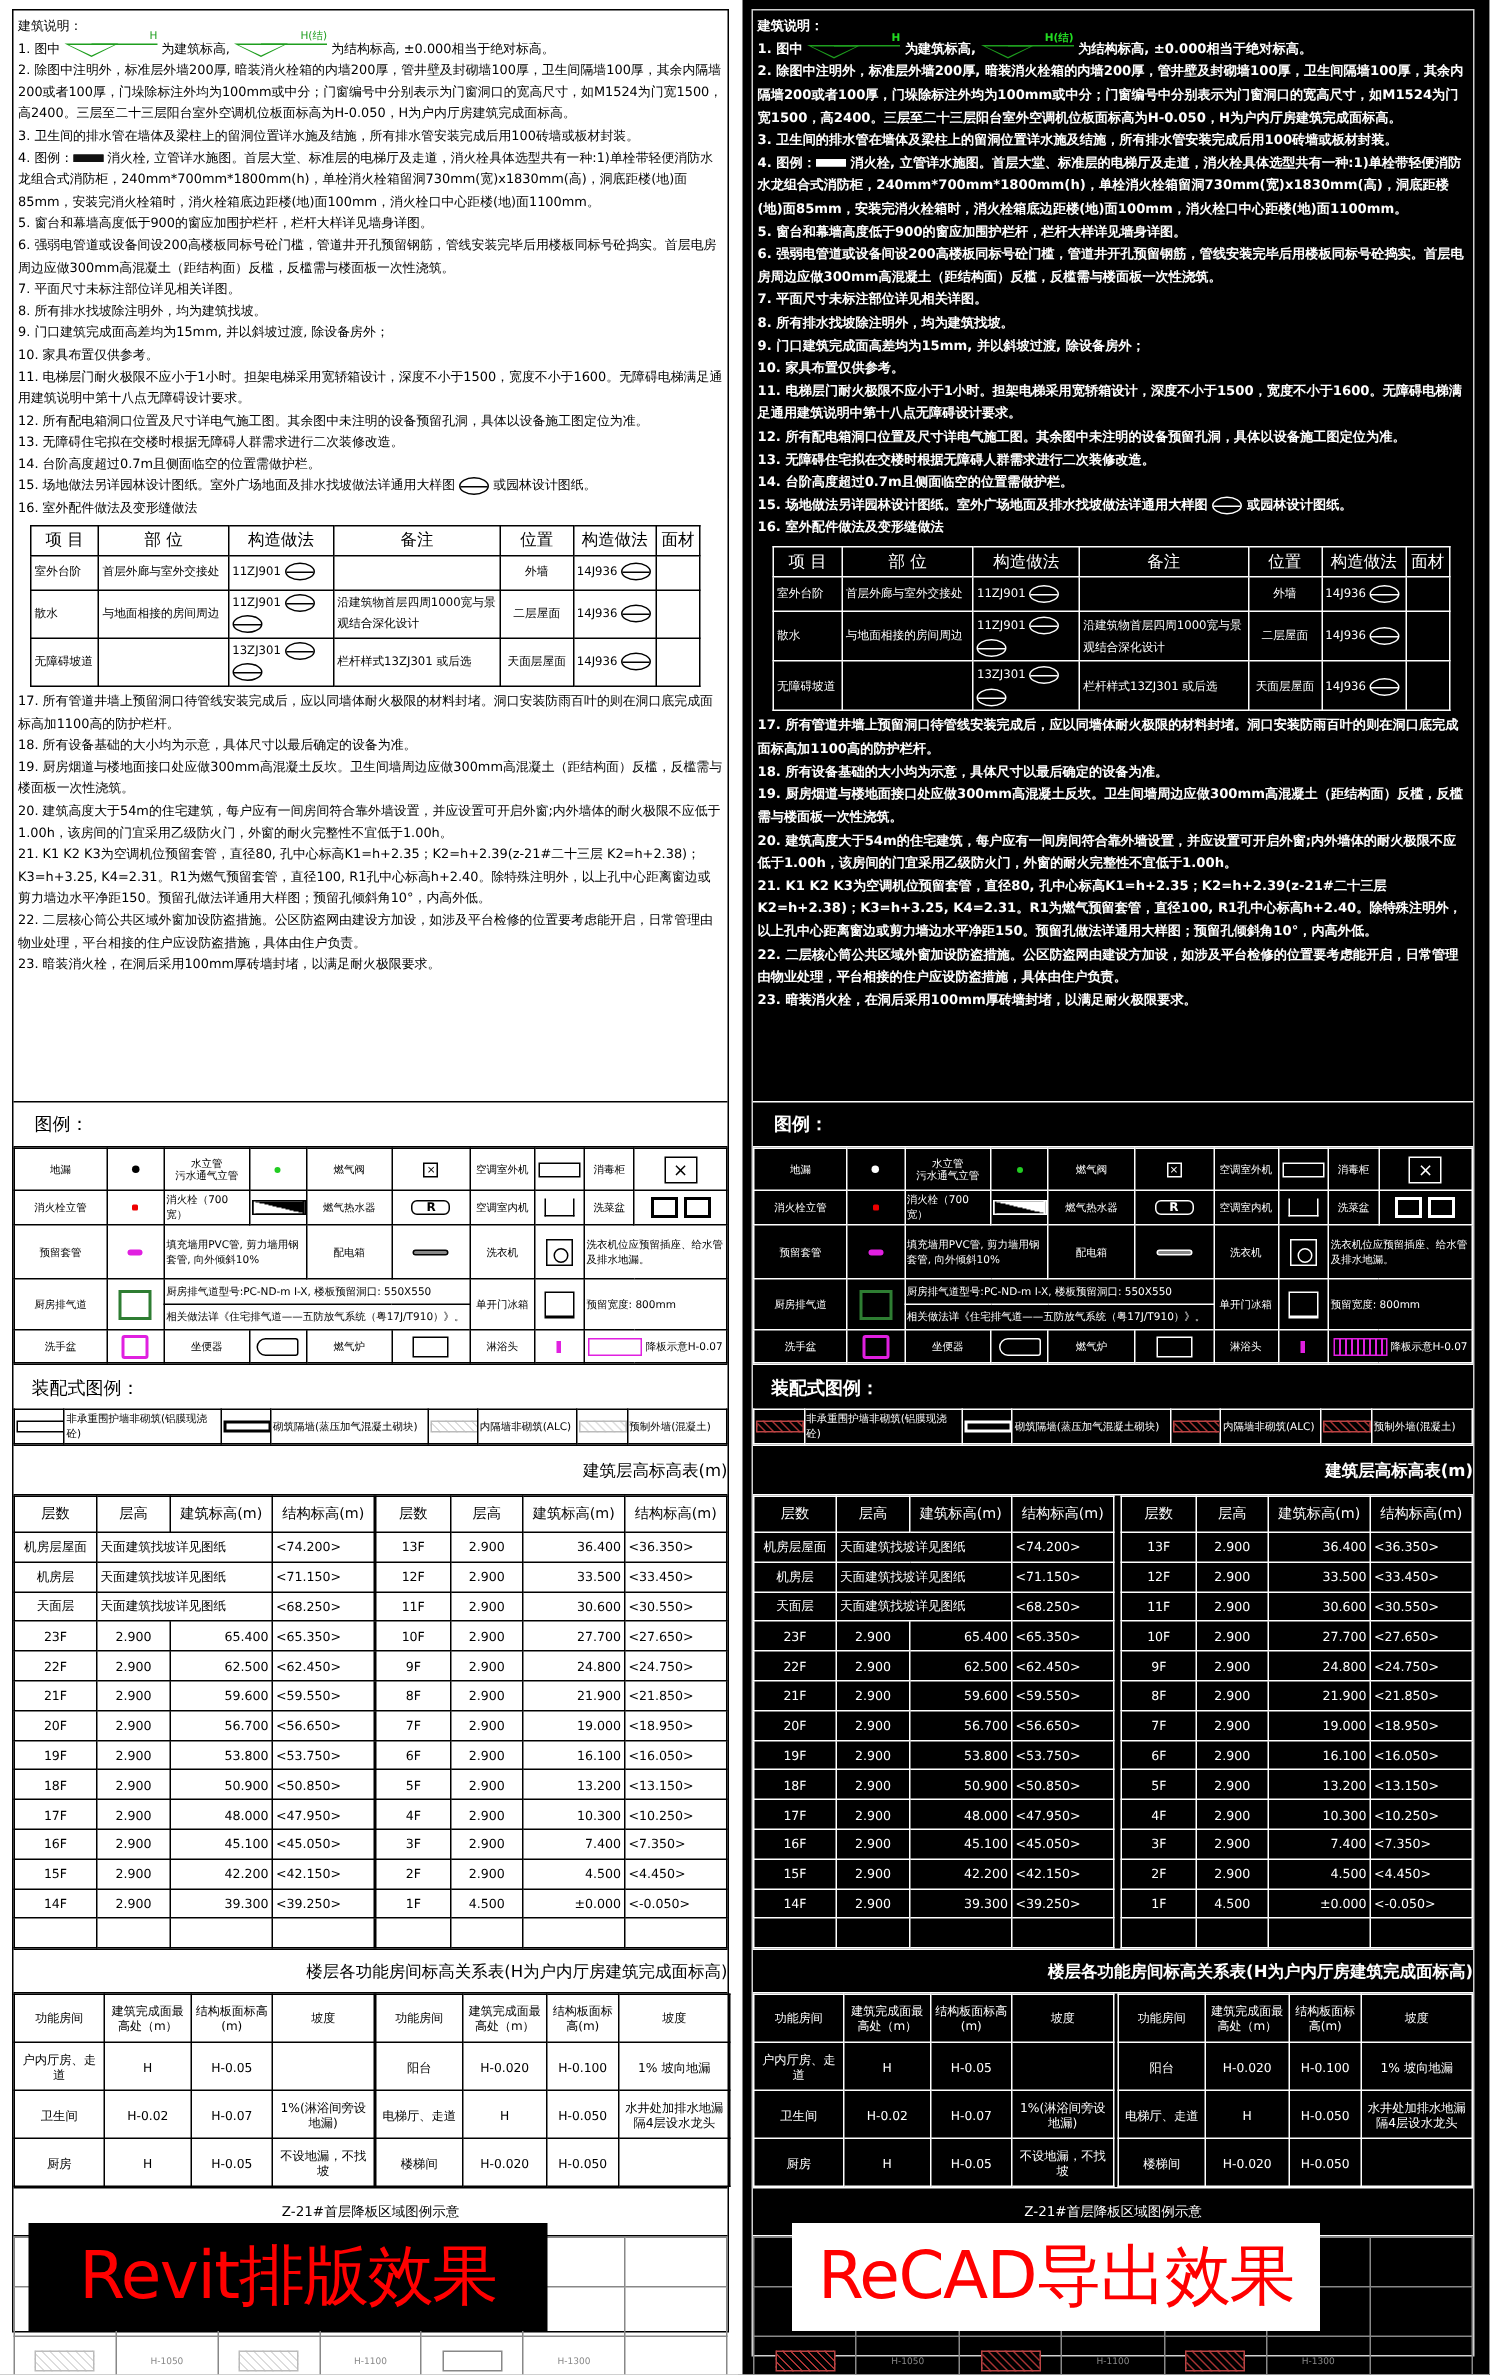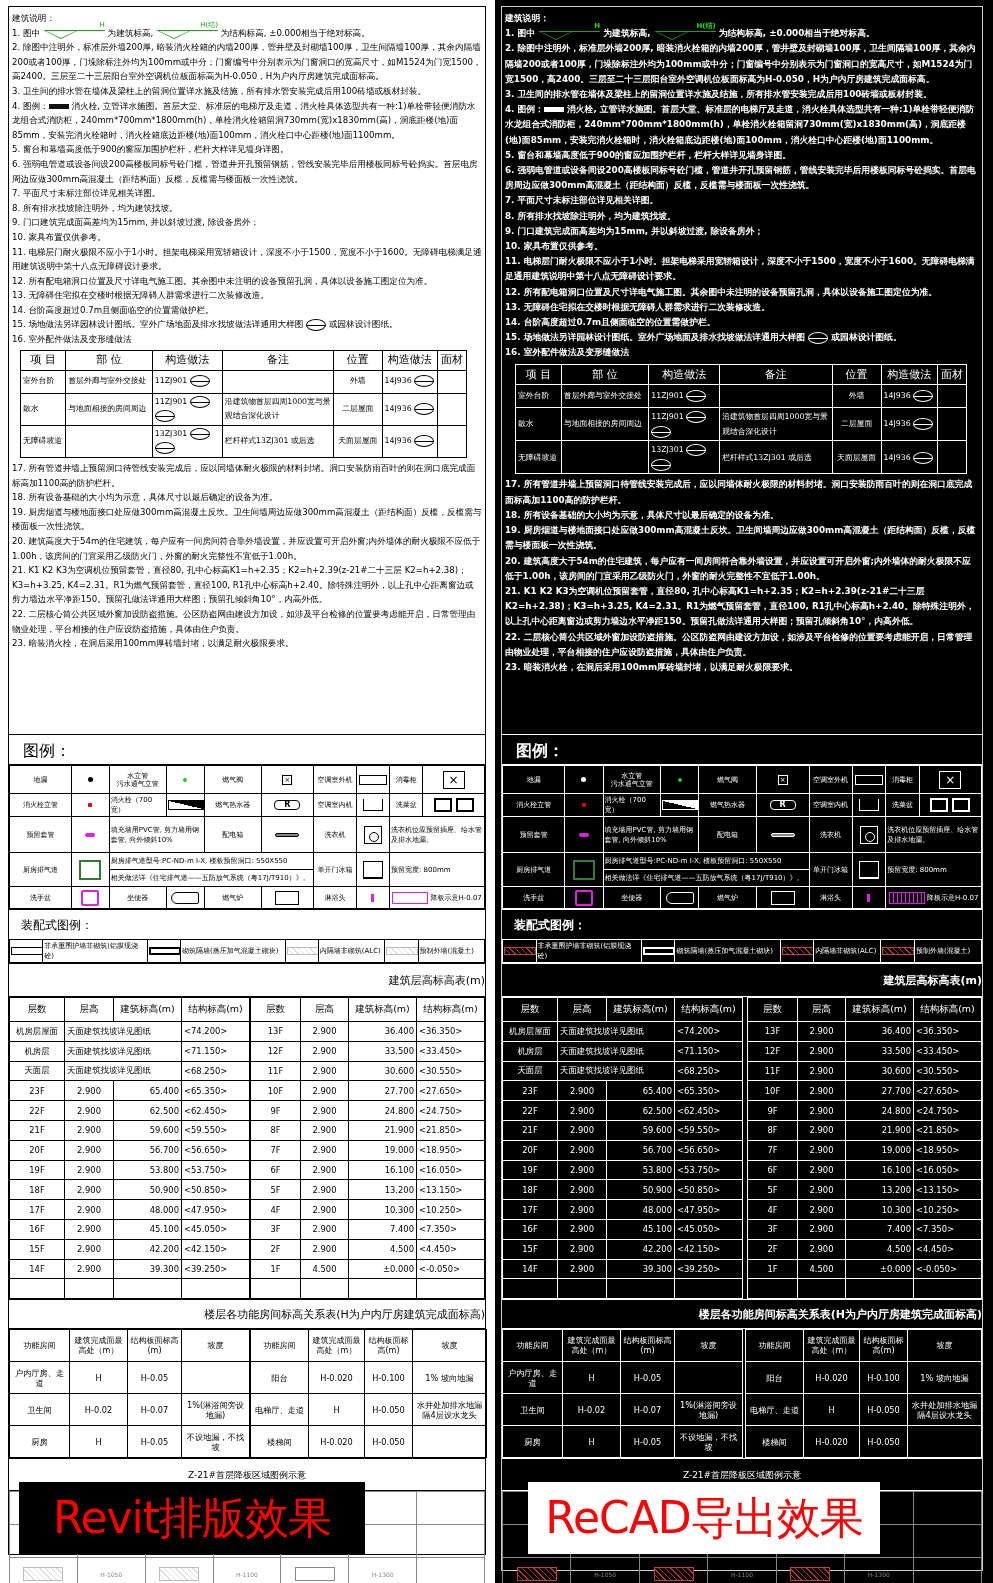--- a/index.html
+++ b/index.html
@@ -32,21 +32,21 @@
   .detail-circle::after { content: ""; position: absolute; left: 0; right: 0; top: 5px; border-top: 1px solid currentColor; }
 
   table.ext { border-collapse: collapse; margin: 3px 0 3px 8px; width: 447px; font-size: 7.8px; }
   .dark table.ext { margin-left: 10px; width: 452px; }
   table.ext td, table.ext th { border: 1px solid currentColor; padding: 1px 2px; height: 23px; vertical-align: middle; text-align: left; font-weight: normal; }
   table.ext th { font-size: 11px; text-align: center; height: 20px; }
   table.ext td.c { text-align: center; }
 
   
   .legend { position: absolute; left: 0; right: 0; top: 728px; }
-  .legend-title { height: 30px; border-bottom: 1px solid currentColor; padding: 6px 0 0 14px; font-size: 16px; }
+  .legend-title { height: 30px; border-bottom: 1px solid currentColor; padding: 6px 0 0 14px; font-size: 12px; }
   .dark .legend-title { font-weight: bold; }
   table.leg { border-collapse: collapse; width: 100%; font-size: 7px; table-layout: fixed; }
   table.leg td { border: 1px solid currentColor; text-align: center; vertical-align: middle; padding: 1px; overflow: hidden; }
   table.leg td.l { text-align: left; }
   .sym { display: inline-block; vertical-align: middle; }
   .dot-black { width: 5px; height: 5px; border-radius: 50%; background: currentColor; }
   .dot-green { width: 4px; height: 4px; border-radius: 50%; background: #22cc22; }
   .dot-red { width: 4px; height: 4px; background: #e00; border-radius: 1px; }
   .dot-mag { width: 10px; height: 4px; border-radius: 2px; background: #e020e0; }
   .box-x { width: 10px; height: 10px; border: 1px solid currentColor; font-size: 7px; line-height: 8px; }

